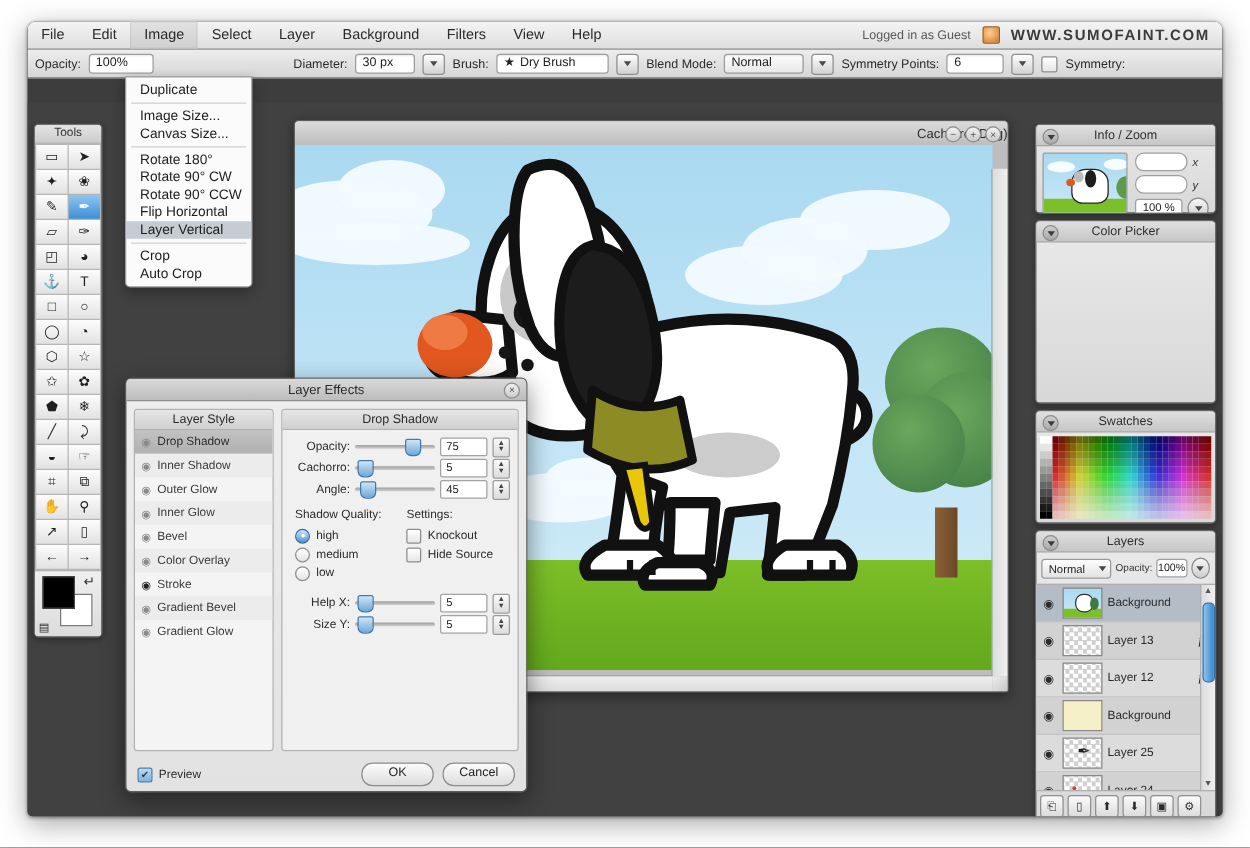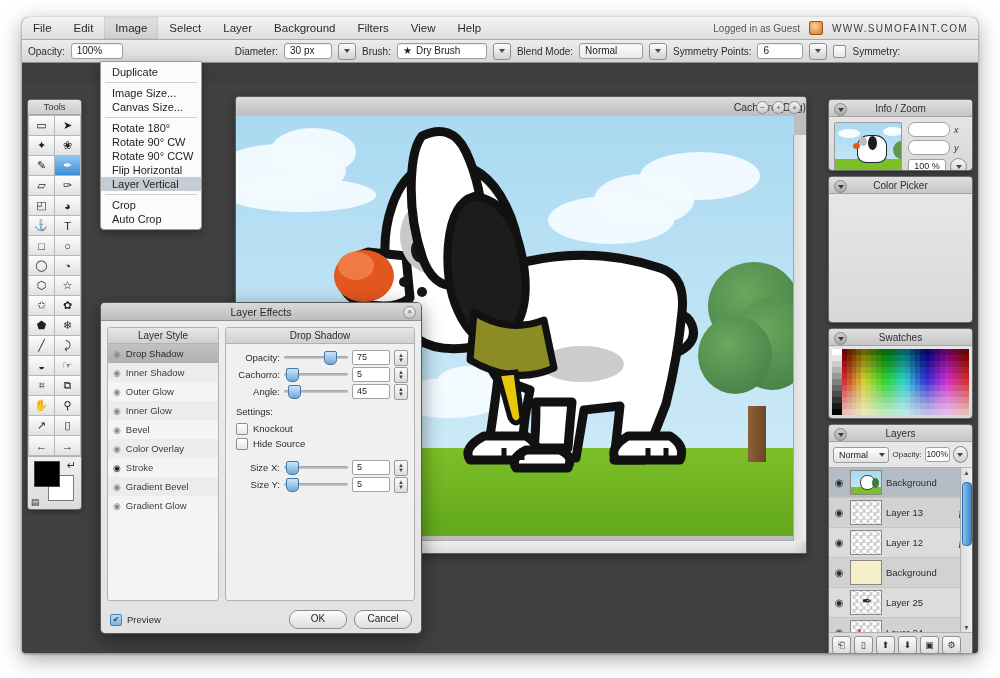--- a/index.html
+++ b/index.html
@@ -38,21 +38,21 @@
     background:linear-gradient(#f4f4f4,#dedede);
     border-bottom:1px solid #a8a8a8;
     display:flex;align-items:center;position:relative;
   }
   .menu-item{padding:0 11px;height:22px;line-height:22px;font-size:11.5px;color:#2a2a2a;cursor:default;}
   .menu-item.open{background:linear-gradient(#e2e2e2,#cfcfcf);box-shadow:inset 0 0 0 1px rgba(0,0,0,.06);}
   .login-area{
     position:absolute;right:0;top:0;height:22px;display:flex;align-items:center;gap:9px;padding-right:10px;
   }
   .login-txt{font-size:10px;color:#585858;}
-  .brand{font-size:10px;letter-spacing:1.3px;color:#3b3b3b;font-weight:400;}
+  .brand{font-size:12px;letter-spacing:1.3px;color:#3b3b3b;font-weight:700;}
   .brandicon{width:12px;height:12px;border-radius:2px;background:radial-gradient(circle at 40% 35%,#ffd09a,#d2761f);border:1px solid #9c5a14;}
 
   
   .optbar{
     height:22px;
     background:linear-gradient(#ededed,#d6d6d6);
     border-bottom:1px solid #8f8f8f;
     display:flex;align-items:center;gap:6px;padding:0 6px;position:relative;
   }
   .optlabel{font-size:10px;color:#2b2b2b;white-space:nowrap;}
@@ -985,36 +985,55 @@
               </div>
               <div class="slnum">45</div>
               <div class="spin">
                 <span>▲</span>
                 <span>▼</span>
               </div>
             </div>
           </div>
         <div class="grp">
           <div>
+            <div class="grptitle">Shadow Quality:</div>
+            <div id="qualopts">
+                <div class="radio-row">
+                  <div class="radio on">
+                    <i></i>
+                  </div>
+                  <span>high</span>
+                </div>
+                <div class="radio-row">
+                  <div class="radio"></div>
+                  <span>medium</span>
+                </div>
+                <div class="radio-row">
+                  <div class="radio"></div>
+                  <span>low</span>
+                </div>
+              </div>
+          </div>
+          <div>
             <div class="grptitle">Settings:</div>
             <div id="setopts">
                 <div class="radio-row">
                   <div class="cbx"></div>
                   <span>Knockout</span>
                 </div>
                 <div class="radio-row">
                   <div class="cbx"></div>
                   <span>Hide Source</span>
                 </div>
               </div>
           </div>
         </div>
         <div id="sizesliders" style="padding-top:8px">
             <div class="slrow">
-              <div class="sllab">Size X:</div>
+              <div class="sllab">Help X:</div>
               <div class="sltrack">
                 <div class="slknob" style="left: 3%;"></div>
               </div>
               <div class="slnum">5</div>
               <div class="spin">
                 <span>▲</span>
                 <span>▼</span>
               </div>
             </div>
             <div class="slrow">

